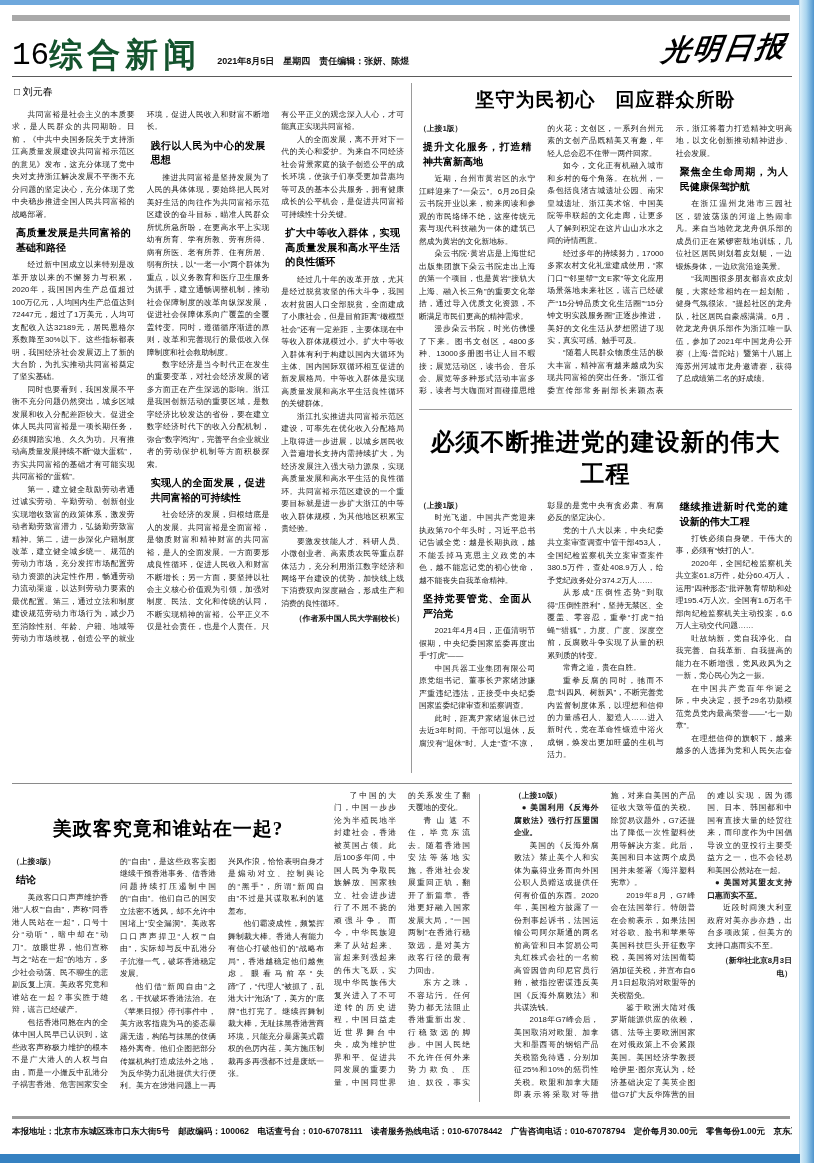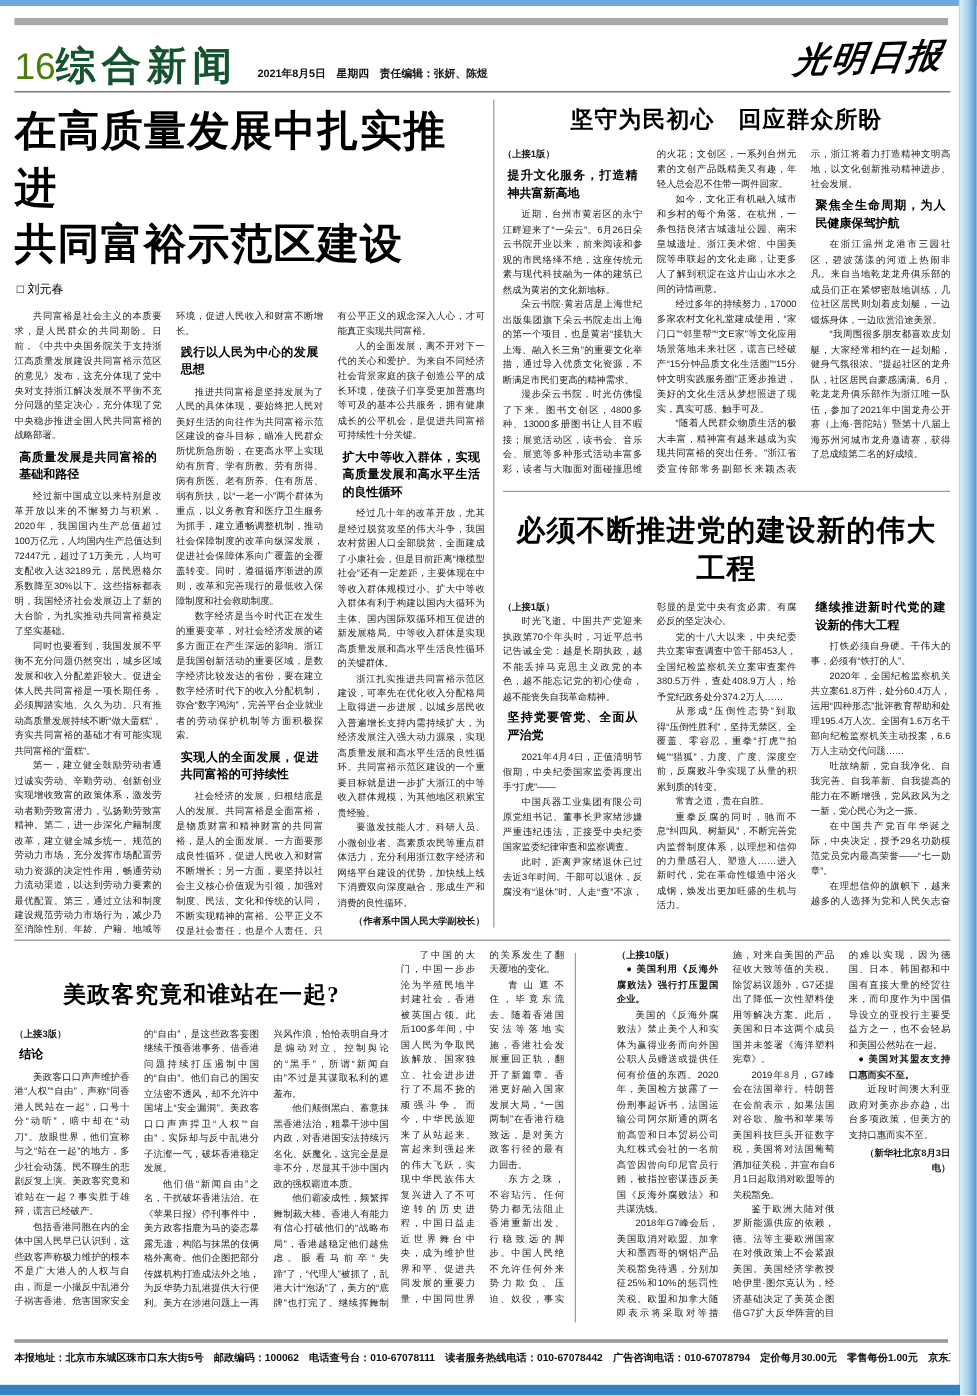--- a/index.html
+++ b/index.html
@@ -10,21 +10,21 @@
   .blue-top{position:absolute;top:0;left:0;right:0;height:5px;background:#6fa8dc;}
   .blue-right{position:absolute;top:0;right:0;bottom:0;width:14px;
     background:linear-gradient(to right,#d9eef9 0%,#a8d4ee 45%,#4f94cd 100%);
     border-left:1px solid #bcd9ec;}
   .blue-bottom{position:absolute;left:0;right:14px;bottom:0;height:9px;background:#3581c1;}
   .page{position:absolute;left:0;top:5px;right:14px;bottom:9px;background:#fff;
     padding:4px 8px 0 12px;box-sizing:border-box;overflow:hidden;}
 
   .topbar{height:6px;background:#a9a9a9;margin:6px 2px 2px 0;}
   .masthead{display:flex;align-items:flex-end;height:48px;}
-  .page-num{font-size:31px;color:#4d7c0f;line-height:1;}
+  .page-num{font-size:31px;color:#000000;line-height:1;font-family:Liberation Mono, monospace;}
   .section-title{font-size:33px;font-weight:bold;color:#14532d;letter-spacing:5px;
     margin-left:0;line-height:1;font-family:"Liberation Sans",sans-serif;}
   .dateline{font-size:9px;font-weight:bold;color:#111;margin-left:16px;margin-bottom:3px;white-space:nowrap;}
   .logo{margin-left:auto;font-size:29px;font-weight:bold;font-style:italic;
     font-family:"DejaVu Serif",serif;transform:skewX(-10deg) rotate(-2deg);
     letter-spacing:2px;color:#000;margin-right:6px;margin-bottom:2px;}
   .rule{border:0;border-top:1px solid #5a5a5a;margin:5px 0 0 0;}
 
   .main{display:flex;height:700px;overflow:hidden;margin-top:2px;}
   .main-left{width:392px;overflow:hidden;}
@@ -82,24 +82,20 @@
     <span class="section-title">综合新闻</span>
     <span class="dateline">2021年8月5日　星期四　责任编辑：张妍、陈煜</span>
     <span class="logo">光明日报</span>
   </div>
 
   <hr class="rule">
 
   <div class="main">
 
     <div class="main-left">
-      <h1 class="lead-title">
-        <span>在高质量发展中扎实推进</span><br>
-        <span>共同富裕示范区建设</span>
-      </h1>
       <div class="byline">□ 刘元春</div>
       <div class="cols c3 lead-body">
           <p class="bp">共同富裕是社会主义的本质要求，是人民群众的共同期盼。日前，《中共中央国务院关于支持浙江高质量发展建设共同富裕示范区的意见》发布，这充分体现了党中央对支持浙江解决发展不平衡不充分问题的坚定决心，充分体现了党中央稳步推进全国人民共同富裕的战略部署。</p>
           <div class="subhead">高质量发展是共同富裕的基础和路径</div>
           <p class="bp">经过新中国成立以来特别是改革开放以来的不懈努力与积累，2020年，我国国内生产总值超过100万亿元，人均国内生产总值达到72447元，超过了1万美元，人均可支配收入达32189元，居民恩格尔系数降至30%以下。这些指标都表明，我国经济社会发展迈上了新的大台阶，为扎实推动共同富裕奠定了坚实基础。</p>
           <p class="bp">同时也要看到，我国发展不平衡不充分问题仍然突出，城乡区域发展和收入分配差距较大。促进全体人民共同富裕是一项长期任务，必须脚踏实地、久久为功。只有推动高质量发展持续不断“做大蛋糕”，夯实共同富裕的基础才有可能实现共同富裕的“蛋糕”。</p>
           <p class="bp">第一，建立健全鼓励劳动者通过诚实劳动、辛勤劳动、创新创业实现增收致富的政策体系，激发劳动者勤劳致富潜力，弘扬勤劳致富精神。第二，进一步深化户籍制度改革，建立健全城乡统一、规范的劳动力市场，充分发挥市场配置劳动力资源的决定性作用，畅通劳动力流动渠道，以达到劳动力要素的最优配置。第三，通过立法和制度建设规范劳动力市场行为，减少乃至消除性别、年龄、户籍、地域等劳动力市场歧视，创造公平的就业环境，促进人民收入和财富不断增长。</p>
           <div class="subhead">践行以人民为中心的发展思想</div>
           <p class="bp">推进共同富裕是坚持发展为了人民的具体体现，要始终把人民对美好生活的向往作为共同富裕示范区建设的奋斗目标，瞄准人民群众所忧所急所盼，在更高水平上实现幼有所育、学有所教、劳有所得、病有所医、老有所养、住有所居、弱有所扶，以“一老一小”两个群体为重点，以义务教育和医疗卫生服务为抓手，建立通畅调整机制，推动社会保障制度的改革向纵深发展，促进社会保障体系向广覆盖的全覆盖转变。同时，遵循循序渐进的原则，改革和完善现行的最低收入保障制度和社会救助制度。</p>
           <p class="bp">数字经济是当今时代正在发生的重要变革，对社会经济发展的诸多方面正在产生深远的影响。浙江是我国创新活动的重要区域，是数字经济比较发达的省份，要在建立数字经济时代下的收入分配机制，弥合“数字鸿沟”，完善平台企业就业者的劳动保护机制等方面积极探索。</p>
@@ -159,21 +155,20 @@
 
     <div class="bottom-left">
       <div class="bl-main">
         <h3 class="us-title">美政客究竟和谁站在一起?</h3>
         <div class="cols c3 us-body">
             <p class="bp cont">（上接3版）</p>
             <div class="subhead">结论</div>
             <p class="bp">美政客口口声声维护香港“人权”“自由”，声称“同香港人民站在一起”，口号十分“动听”，暗中却在“动刀”。放眼世界，他们宣称与之“站在一起”的地方，多少社会动荡、民不聊生的悲剧反复上演。美政客究竟和谁站在一起？事实胜于雄辩，谎言已经破产。</p>
             <p class="bp">包括香港同胞在内的全体中国人民早已认识到，这些政客声称极力维护的根本不是广大港人的人权与自由，而是一小撮反中乱港分子祸害香港、危害国家安全的“自由”，是这些政客妄图继续干预香港事务、借香港问题持续打压遏制中国的“自由”。他们自己的国安立法密不透风，却不允许中国堵上“安全漏洞”。美政客口口声声捍卫“人权”“自由”，实际却与反中乱港分子沆瀣一气，破坏香港稳定发展。</p>
             <p class="bp">他们借“新闻自由”之名，干扰破坏香港法治。在《苹果日报》停刊事件中，美方政客指鹿为马的姿态暴露无遗，构陷与抹黑的伎俩格外离奇。他们企图把部分传媒机构打造成法外之地，为反华势力乱港提供大行便利。美方在涉港问题上一再兴风作浪，恰恰表明自身才是煽动对立、控制舆论的“黑手”，所谓“新闻自由”不过是其谋取私利的遮羞布。</p>
-            <p class="bp">他们颠倒黑白、蓄意抹黑香港法治，粗暴干涉中国内政，对香港国安法持续污名化、妖魔化，这完全是是非不分，尽显其干涉中国内政的强权霸道本质。</p>
             <p class="bp">他们霸凌成性，频繁挥舞制裁大棒。香港人有能力有信心打破他们的“战略布局”，香港越稳定他们越焦虑。眼看马前卒“失蹄”了，“代理人”被抓了，乱港大计“泡汤”了，美方的“底牌”也打完了。继续挥舞制裁大棒，无耻抹黑香港营商环境，只能充分暴露美式霸权的色厉内荏，美方施压制裁再多再强都不过是废纸一张。</p>
           </div>
       </div>
       <div class="bl-side">
         <div class="cols c2 us-side-body">
             <p class="bp">了中国的大门，中国一步步沦为半殖民地半封建社会，香港被英国占领。此后100多年间，中国人民为争取民族解放、国家独立、社会进步进行了不屈不挠的顽强斗争。而今，中华民族迎来了从站起来、富起来到强起来的伟大飞跃，实现中华民族伟大复兴进入了不可逆转的历史进程，中国日益走近世界舞台中央，成为维护世界和平、促进共同发展的重要力量，中国同世界的关系发生了翻天覆地的变化。</p>
             <p class="bp">青山遮不住，毕竟东流去。随着香港国安法等落地实施，香港社会发展重回正轨，翻开了新篇章。香港更好融入国家发展大局，“一国两制”在香港行稳致远，是对美方政客行径的最有力回击。</p>
             <p class="bp">东方之珠，不容玷污。任何势力都无法阻止香港重新出发、行稳致远的脚步。中国人民绝不允许任何外来势力欺负、压迫、奴役，事实必将不断证明这一点。</p>
           </div>
       </div>

